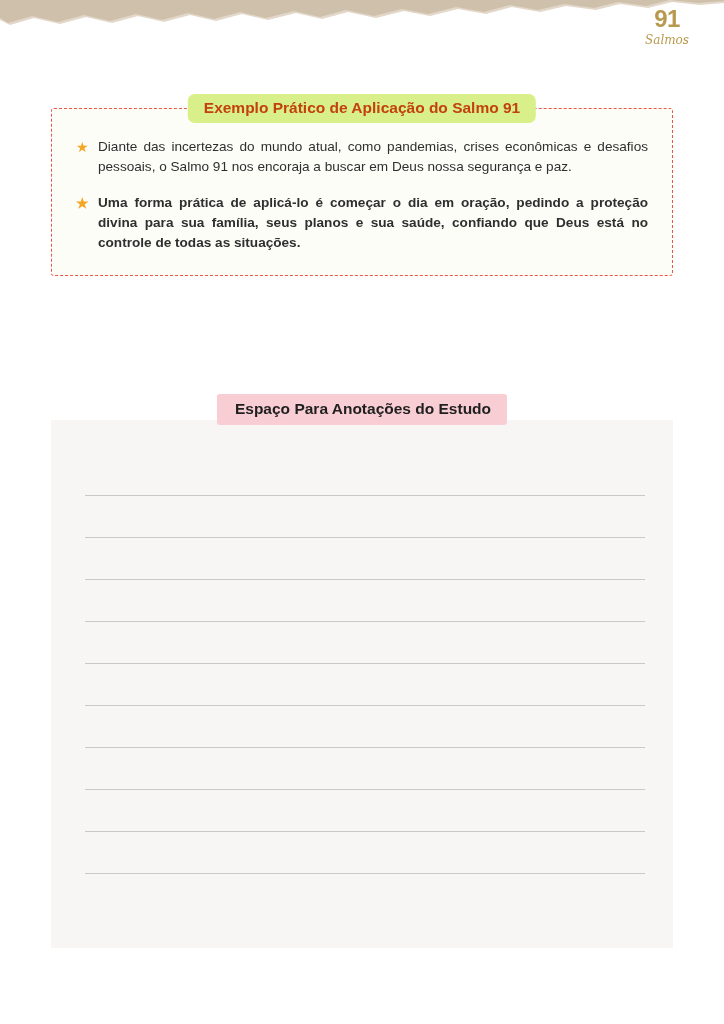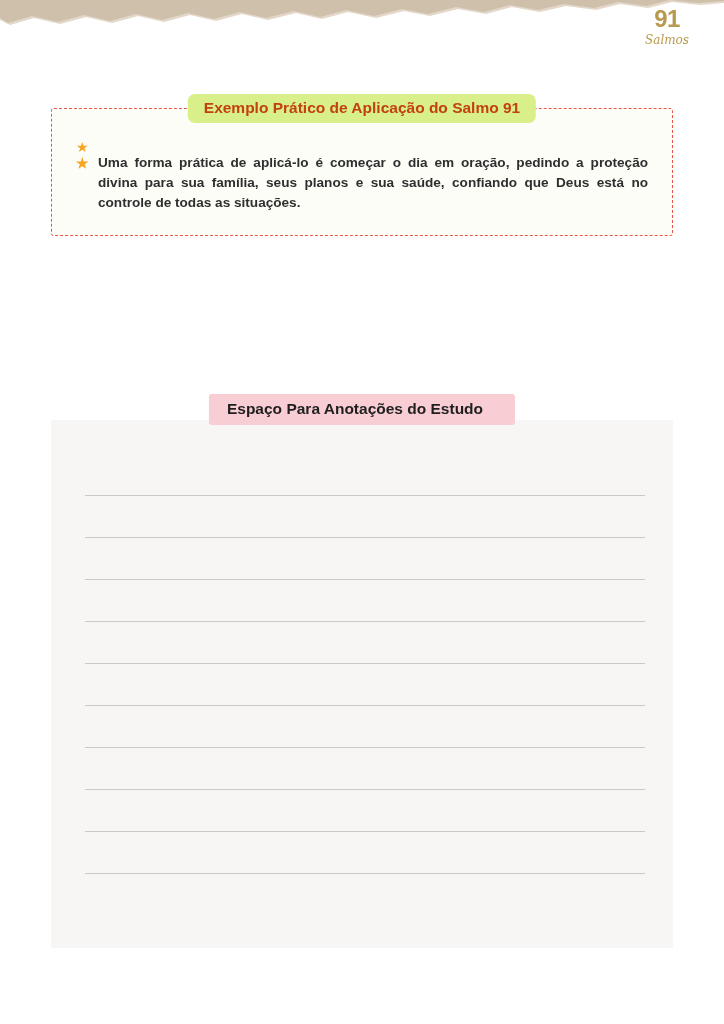--- a/index.html
+++ b/index.html
@@ -110,21 +110,21 @@
   }
   .notes-title {
     position: absolute;
     left: 50%;
     transform: translateX(-50%);
     top: 0;
     background: #f8cdd3;
     color: #1f1f1f;
     font-weight: bold;
     font-size: 15.5px;
-    padding: 6px 32px 7px 18px;
+    padding: 6px 16px 7px 18px;
     border-radius: 3px;
     white-space: nowrap;
     z-index: 2;
   }
   .notes-panel {
     position: absolute;
     left: 0;
     top: 26px;
     width: 622px;
     height: 528px;
@@ -157,20 +157,21 @@
   <span class="num">91</span>
   <span class="word">Salmos</span>
 </div>
 
 <div class="example-wrap">
   <div class="example-box">
     <div class="example-title">Exemplo Prático de Aplicação do Salmo 91</div>
 
     <p class="para">
       <span class="star">★</span>
+      <span>Diante das incertezas do mundo atual, como pandemias, crises econômicas e desafios pessoais, o Salmo 91 nos encoraja a buscar em Deus nossa segurança e paz.</span>
     </p>
 
     <p class="para bold">
       <span class="star">★</span>
       <span>Uma forma prática de aplicá-lo é começar o dia em oração, pedindo a proteção divina para sua família, seus planos e sua saúde, confiando que Deus está no controle de todas as situações.</span>
     </p>
   </div>
 </div>
 
 <div class="notes-wrap">

